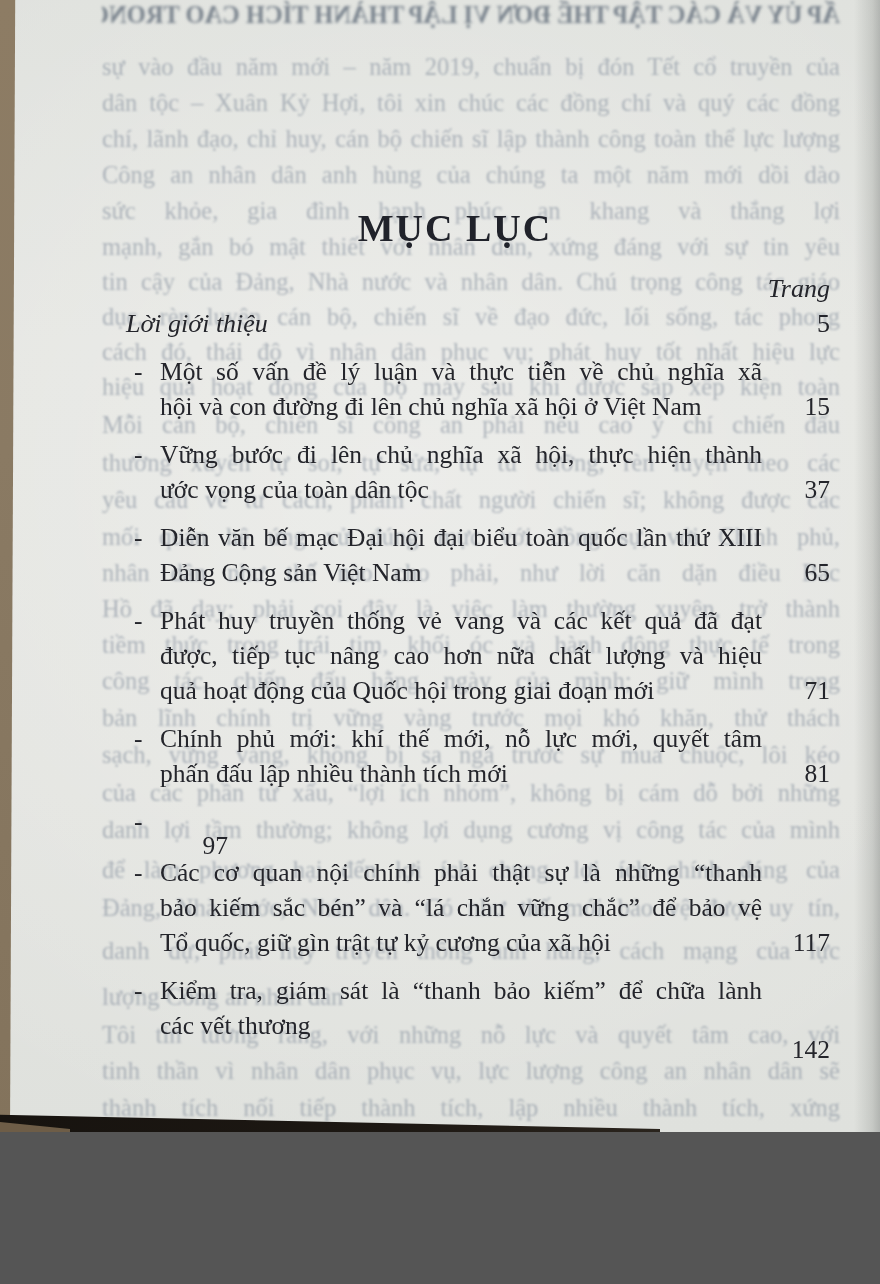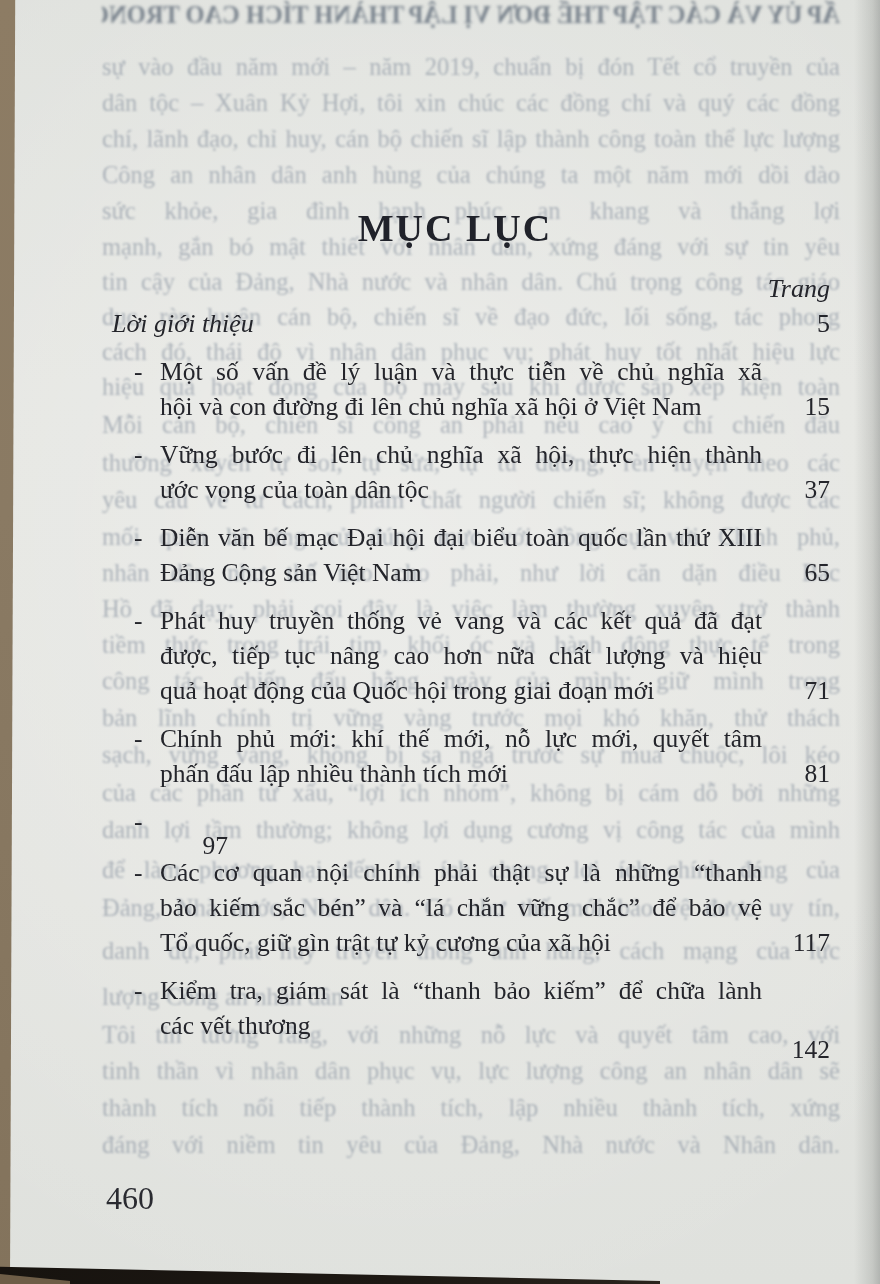--- a/index.html
+++ b/index.html
@@ -1,18 +1,18 @@
 <!DOCTYPE html>
 <html><head>
 <meta charset="utf-8">
 <style>
   html,body{margin:0;padding:0;background:#555;}
   .photo{
     position:relative;
-    width:880px;height:1284px;
+    width:880px;height:1132px;
     overflow:hidden;
     background:#8a7962;
     font-family:"Liberation Serif","DejaVu Serif",serif;
   }
   
   .table-edge{
     position:absolute;left:0;top:0;width:22px;height:100%;
     background:linear-gradient(180deg,#8d7c64 0%,#8a7a63 40%,#83735c 100%);
   }
   
@@ -74,21 +74,21 @@
   .trang-row{
     margin-top:21px;
     text-align:right;
     font-style:italic;
     font-size:26px;line-height:35px;
   }
   .intro-row{
     display:flex;align-items:flex-end;
     font-size:26px;line-height:35px;
   }
-  .intro-label{font-style:italic;margin-left:6px;flex:1;}
+  .intro-label{font-style:italic;margin-left:20px;flex:1;}
   .page-num{width:68px;text-align:right;font-style:normal;}
   .toc-entry{
     display:flex;align-items:flex-end;
     margin-top:13px;
     font-size:25.5px;line-height:35px;
   }
   .dash{width:26px;margin-left:28px;align-self:flex-start;}
   .entry-lines{flex:1;min-width:0;}
   .entry-line{text-align:justify;text-align-last:justify;}
   .entry-line.last{text-align:center;text-align-last:left;}

